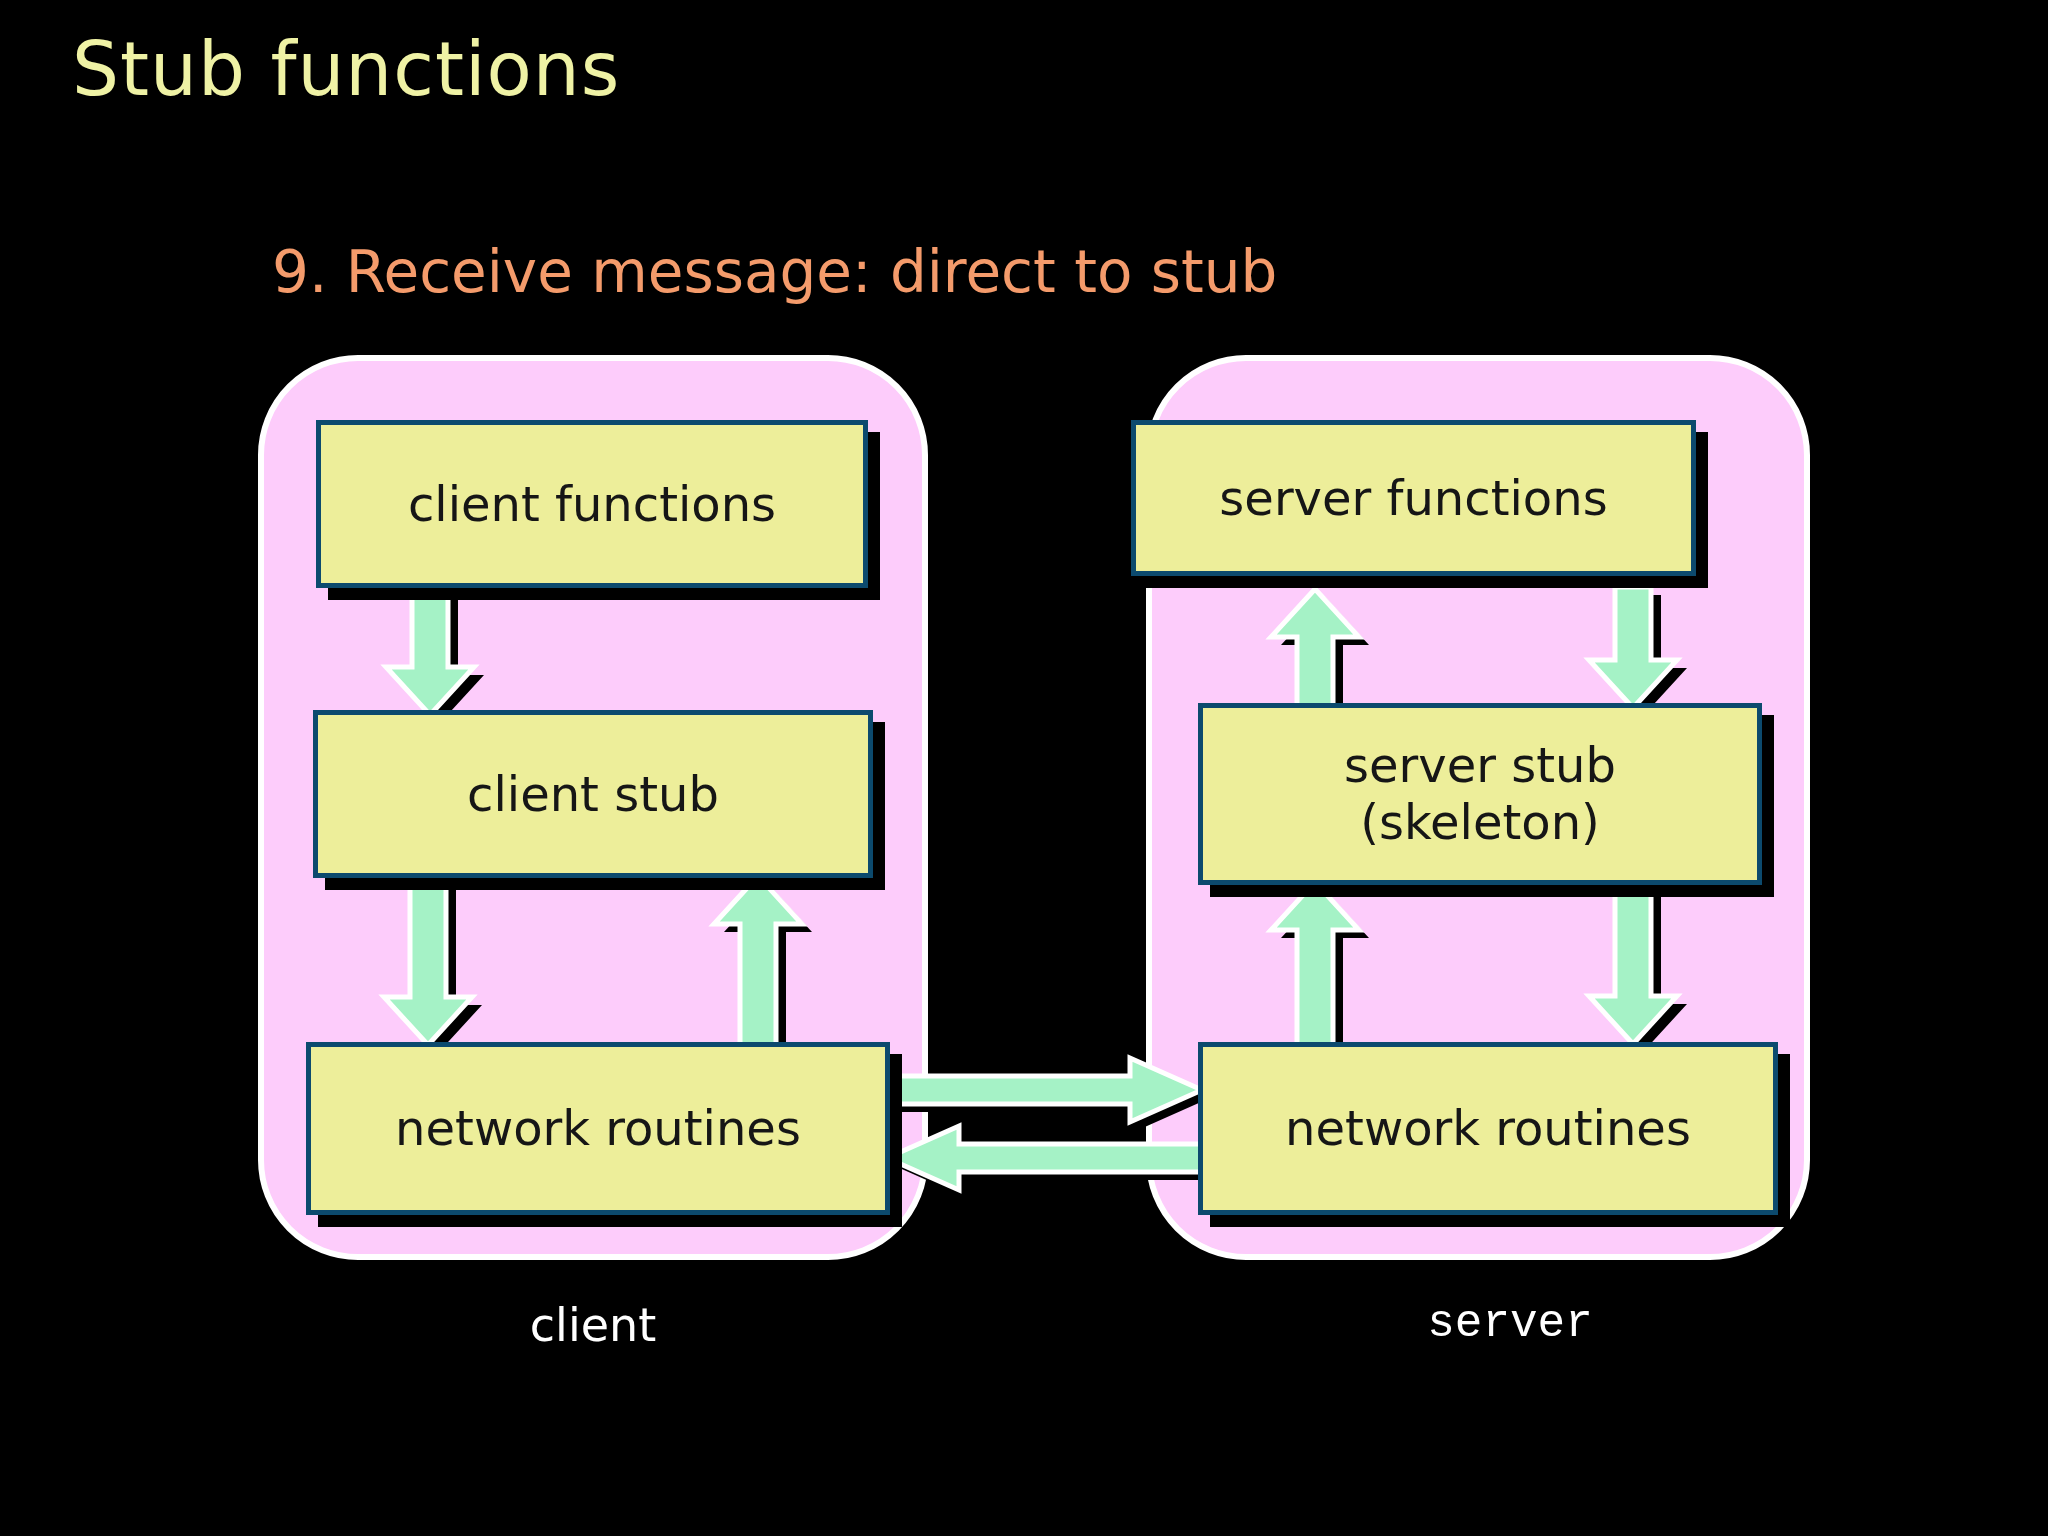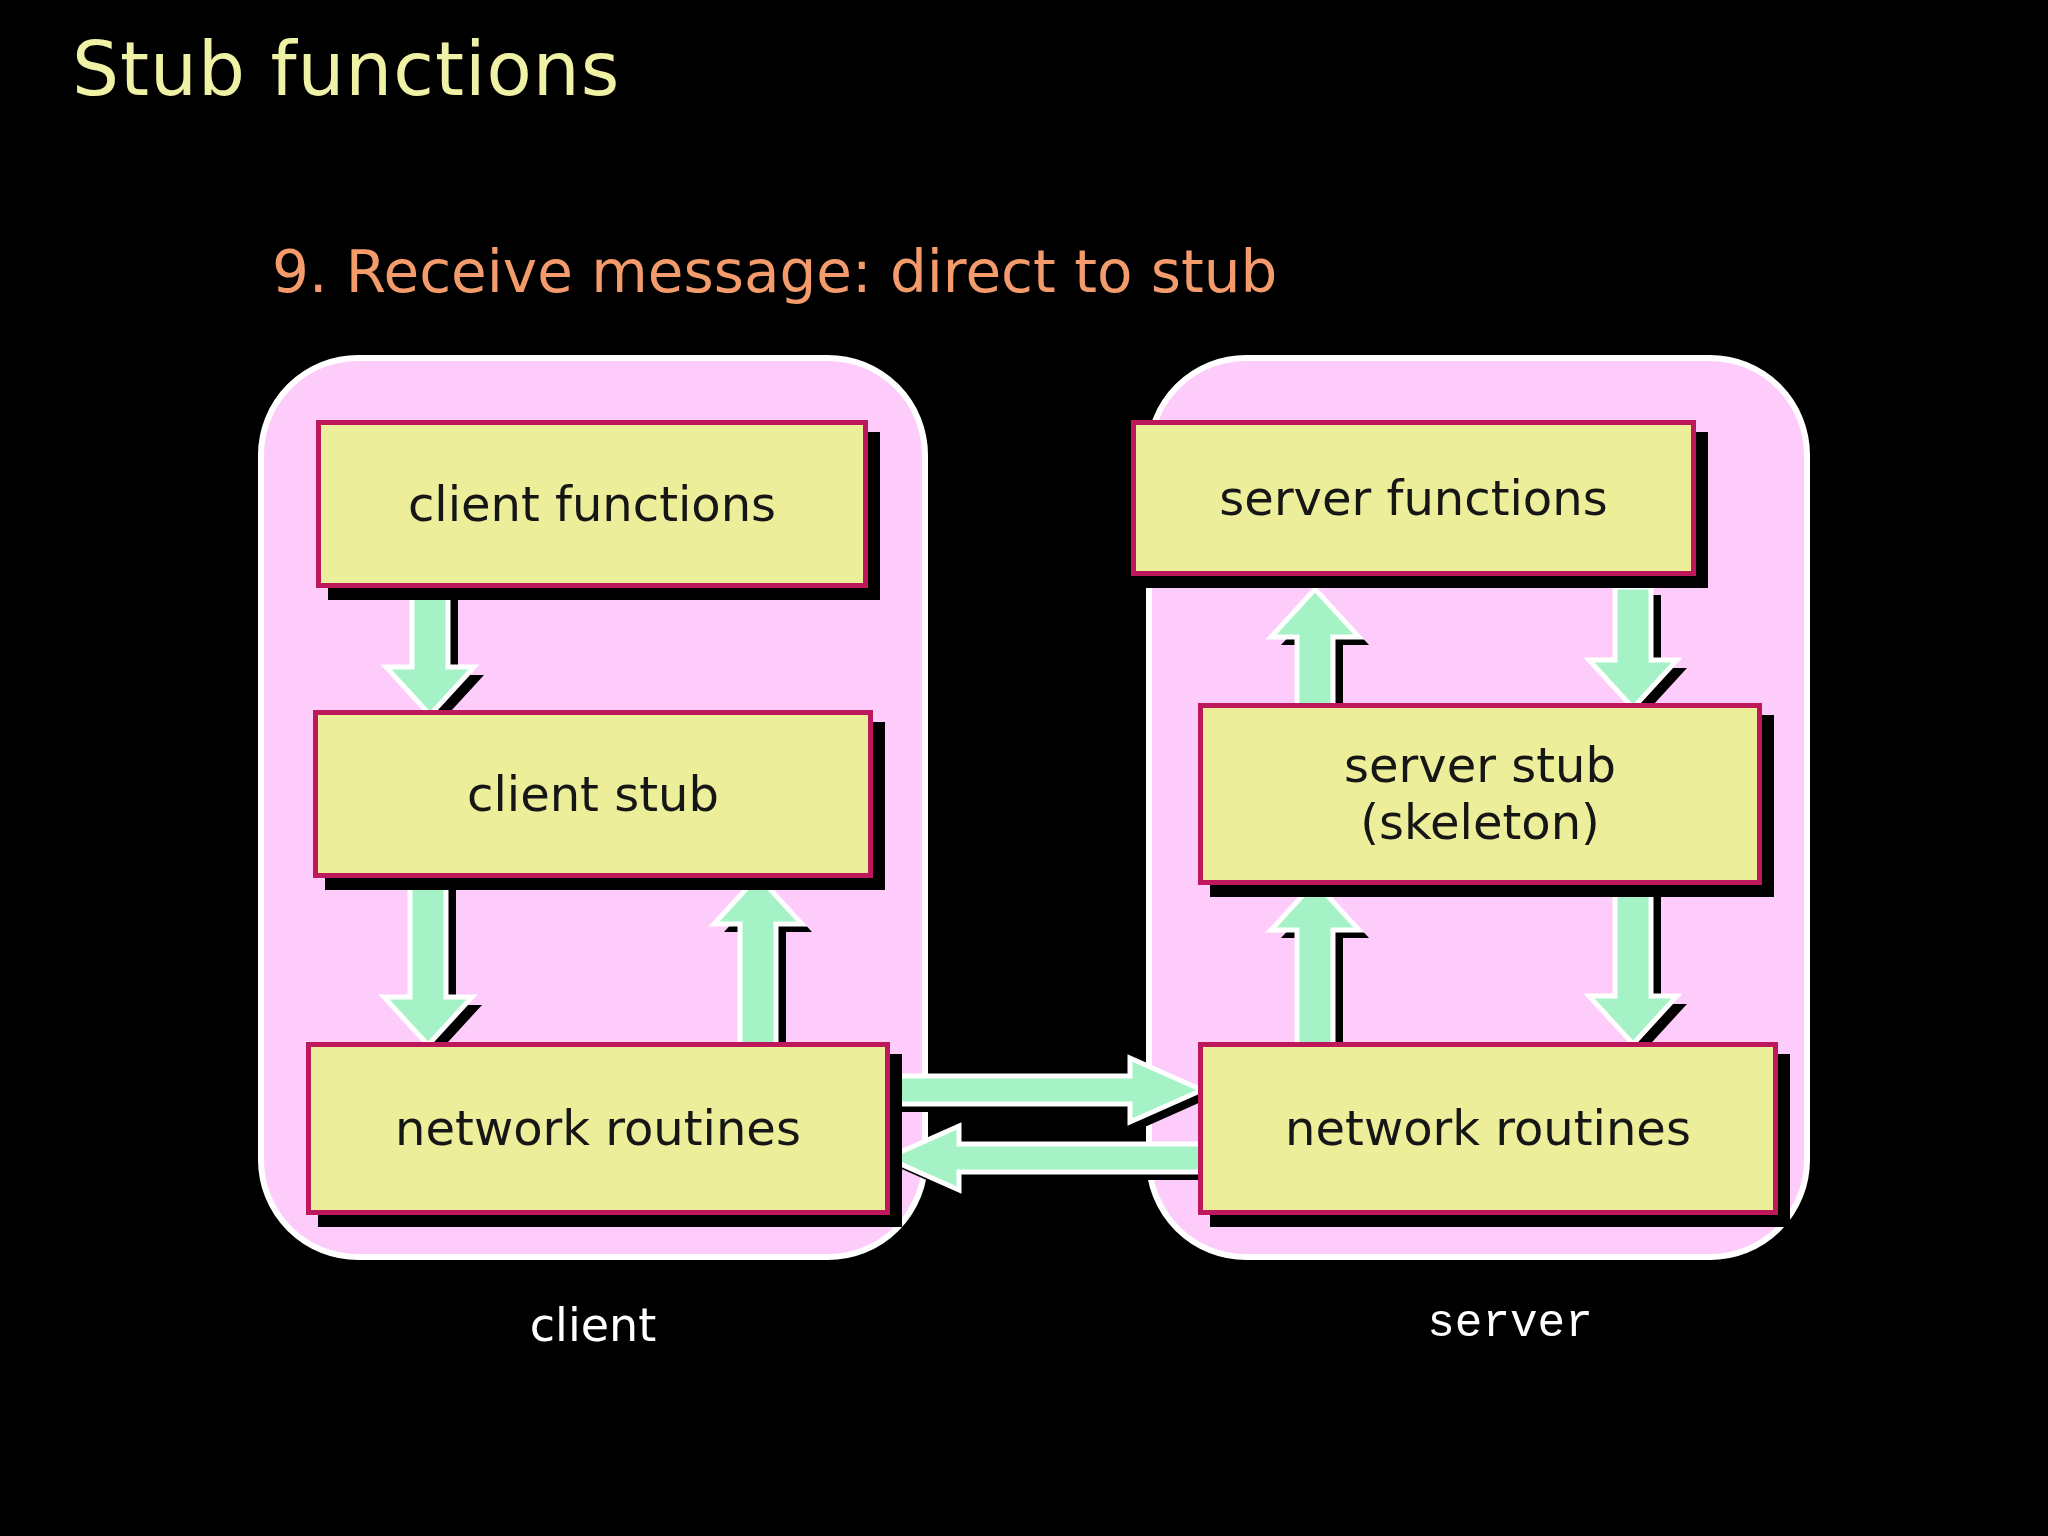--- a/index.html
+++ b/index.html
@@ -46,21 +46,21 @@
     background: var(--panel-pink);
     border: 6px solid #ffffff;
     border-radius: 100px;
     z-index: 1;
   }
   .panel-client { left: 258px; width: 670px; }
   .panel-server { left: 1146px; width: 664px; }
   .node-box {
     position: absolute;
     background: var(--box-yellow);
-    border: 5px solid #be185d;
+    border: 5px solid #0c4a6e;
     box-shadow: 12px 12px 0 0 #000000;
     color: var(--box-text);
     display: flex;
     flex-direction: column;
     align-items: center;
     justify-content: center;
     text-align: center;
     font-size: 48px;
     line-height: 1.18;
     z-index: 3;

